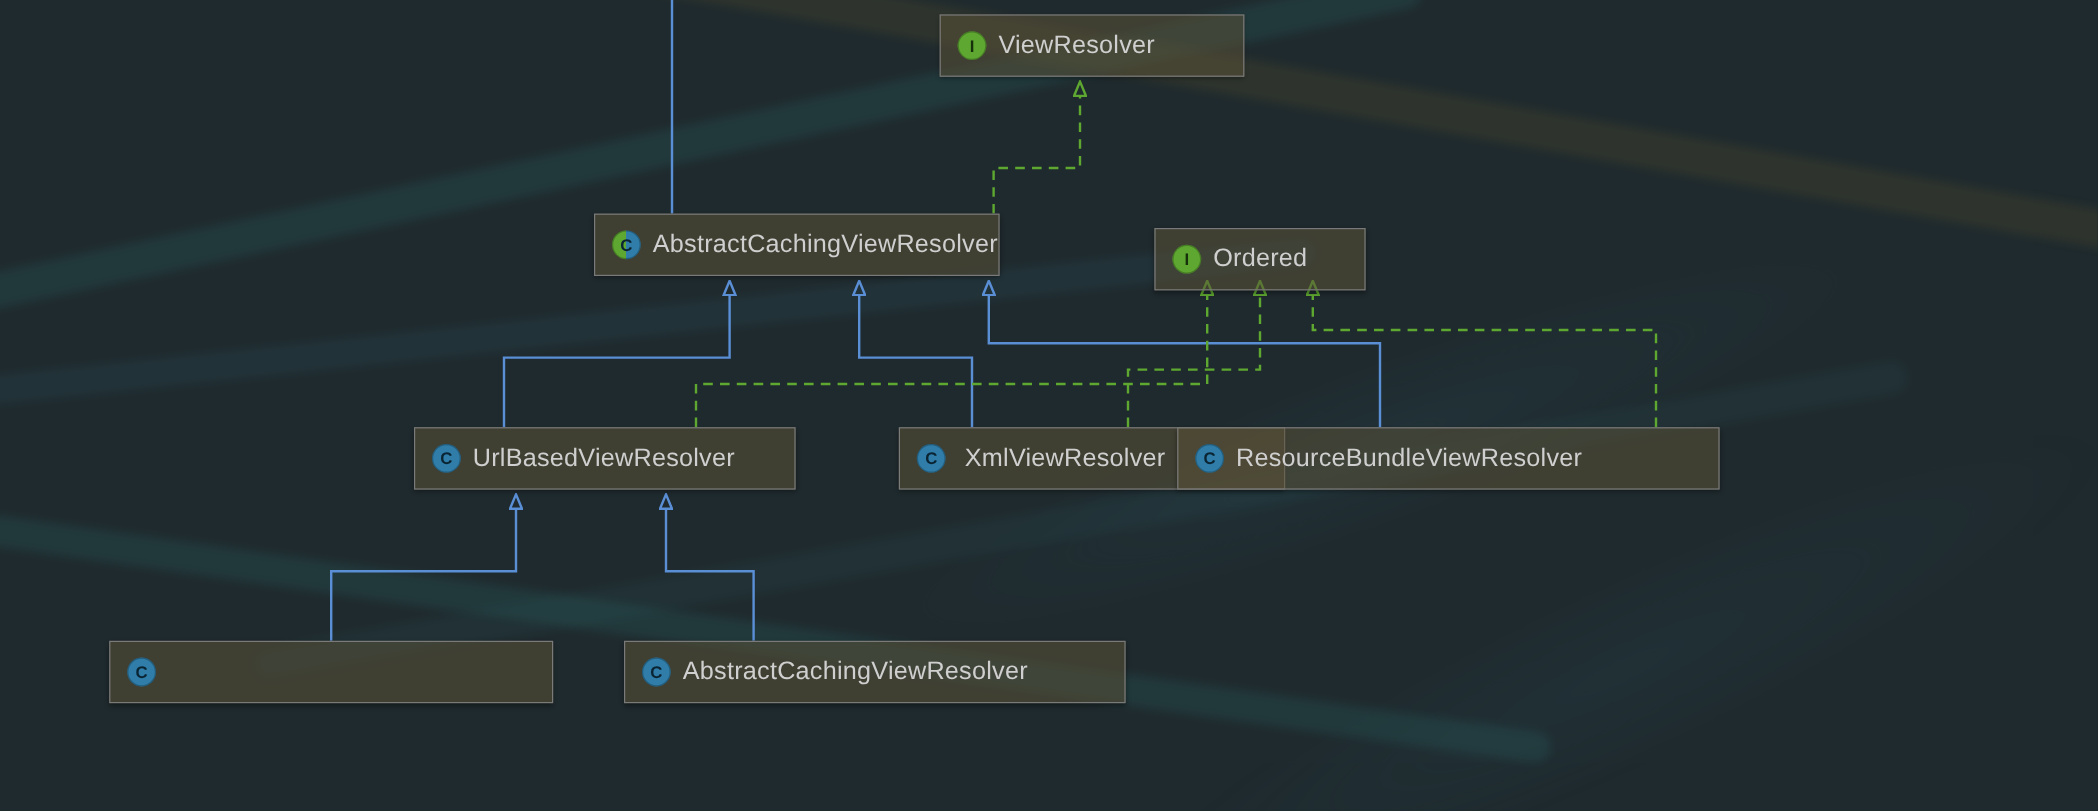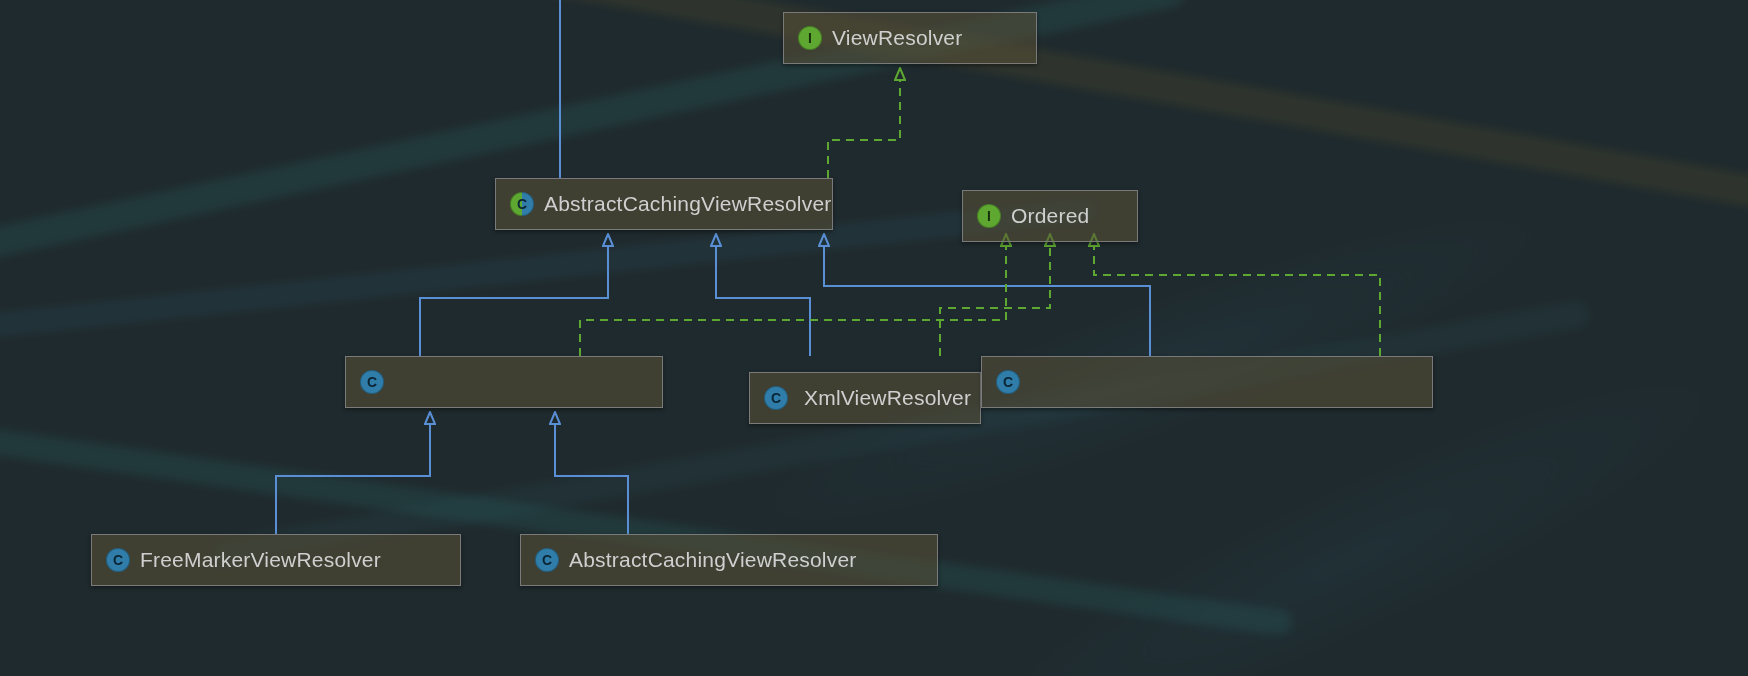--- a/index.html
+++ b/index.html
@@ -78,21 +78,21 @@
   .badge.abstract  {
     background: linear-gradient(90deg,#5ea831 0 50%, #2f7da8 50% 100%);
   }
   .badge.abstract::after { content:"C"; color:#0a2433; }
 
   
   #n-viewresolver              { left:783px;  top:12px;  width:254px; }
   #n-abstractcachingviewresolver{left:495px;  top:178px; width:338px; }
   #n-ordered                   { left:962px;  top:178px; width:176px;margin-top:12px; }
   #n-urlbasedviewresolver      { left:345px;  top:356px; width:318px; }
-  #n-xmlviewresolver           { left:749px;  top:372px; width:232px;gap:16px; }
+  #n-xmlviewresolver           { left:749px;  top:356px; width:322px;gap:16px; }
   #n-resourcebundleviewresolver{ left:981px;  top:356px; width:452px; }
   #n-freemarkerviewresolver    { left:91px;   top:534px; width:370px; }
   #n-internalresourceviewresolver{left:520px; top:534px; width:418px; }
 </style>
 </head>
 <body>
 
 <div class="bg">
   <div class="streak s1"></div>
   <div class="streak s2"></div>
@@ -154,32 +154,33 @@
   <span class="label">AbstractCachingViewResolver</span>
 </div>
 
 <div id="n-ordered" class="node">
   <span class="badge interface"></span>
   <span class="label">Ordered</span>
 </div>
 
 <div id="n-urlbasedviewresolver" class="node">
   <span class="badge class"></span>
+  <span class="label">UrlBasedViewResolver</span>
 </div>
 
 <div id="n-xmlviewresolver" class="node">
   <span class="badge class"></span>
   <span class="label">XmlViewResolver</span>
 </div>
 
 <div id="n-resourcebundleviewresolver" class="node">
   <span class="badge class"></span>
+  <span class="label">ResourceBundleViewResolver</span>
 </div>
 
 <div id="n-freemarkerviewresolver" class="node">
   <span class="badge class"></span>
-  <span class="label">FreeMarkerViewResolver</span>
 </div>
 
 <div id="n-internalresourceviewresolver" class="node">
   <span class="badge class"></span>
   <span class="label">AbstractCachingViewResolver</span>
 </div>
 
 </body></html>

